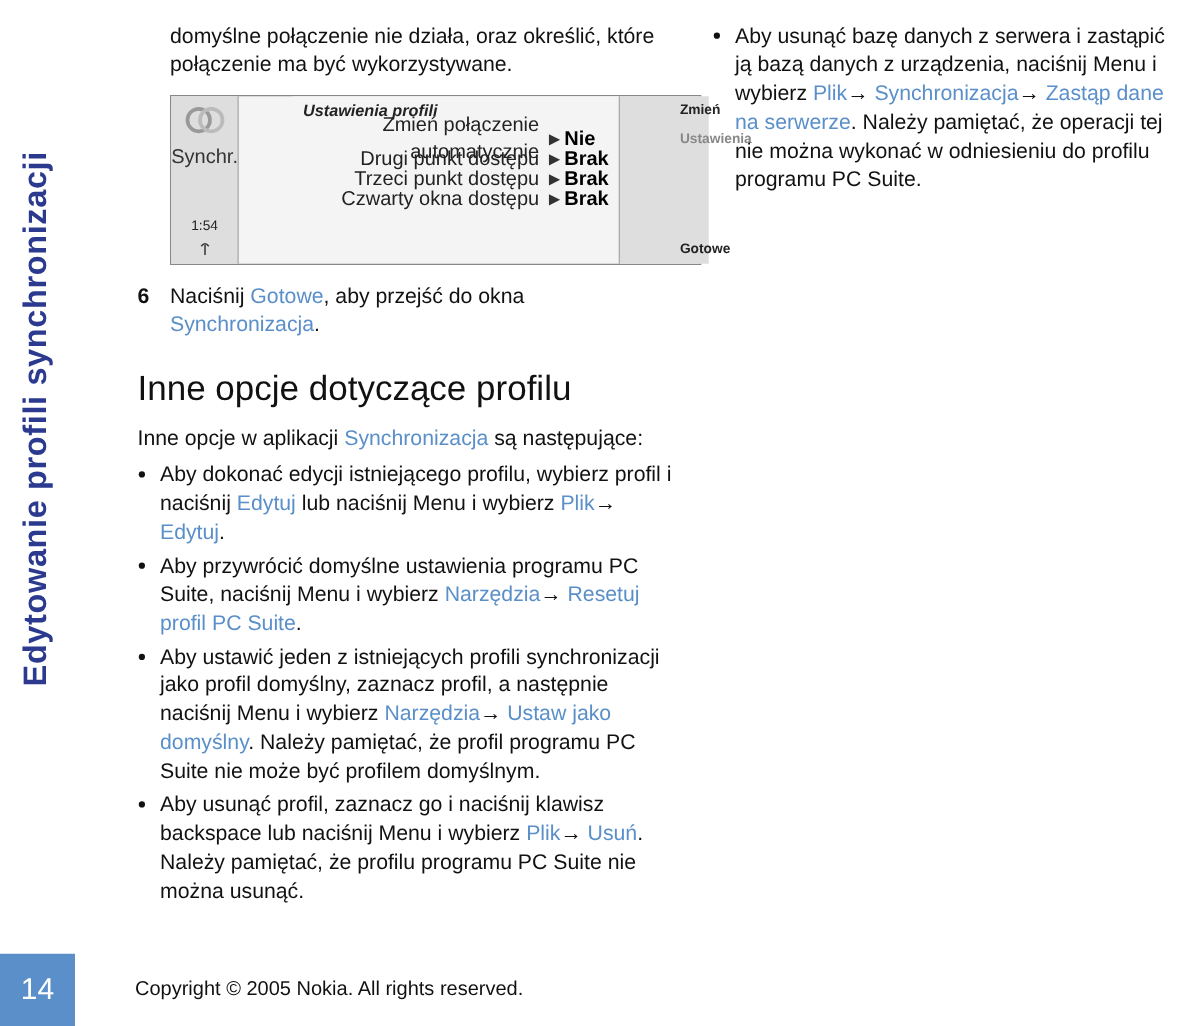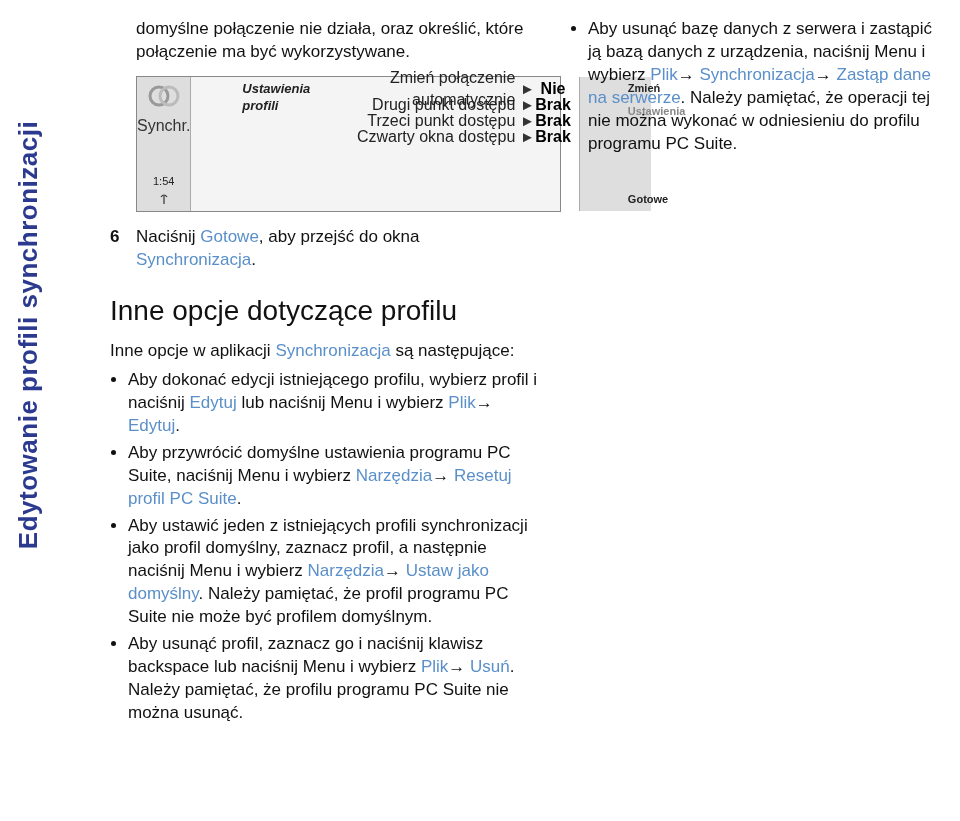--- a/index.html
+++ b/index.html
@@ -98,21 +98,21 @@
     display:flex;
     flex-direction:column;
     align-items:center;
     gap:4px;
     padding-bottom:6px;
   }
   .ss-antenna { width:12px;height:12px; }
   .ss-main {
     flex: 1;
     display: flex;
-    flex-direction: row;
+    flex-direction: column;
     padding-left: 43px;
   }
   .ss-title {
     font-size: 13px;
     font-weight: bold;
     font-style: italic;
     color: #222;
     padding: 3px 8px 2px;
     background:#f4f4f4;
   }
@@ -134,21 +134,21 @@
     font-weight: bold;
   }
   .ss-grid {
     padding: 4px 8px 8px;
     font-size: 16px;
     color: #222;
   }
   .ss-row { display:flex; align-items:center; height:16px; }
   .ss-label { width: 195px; text-align: right; padding-right: 6px; }
   .ss-arrow { width: 12px; text-align:center; color:#333; font-weight:bold;}
-  .ss-val { flex:1; text-align:center; padding-left:2px; font-weight:bold; color:#000;}
+  .ss-val { flex:1; text-align:left; padding-left:2px; font-weight:bold; color:#000;}
   .ss-rightcol {
     width: 72px;
     background: #dedede;
     border-left: 1px solid #aaa;
     display: flex;
     flex-direction: column;
     justify-content: space-between;
     font-size: 11px;
     font-weight: bold;
     color: #222;
@@ -307,15 +307,17 @@
     </div>
 
     <div class="col-right">
       <ul class="bullets-r">
         <li><span>Aby usunąć bazę danych z serwera i zastąpić ją bazą danych z urządzenia, naciśnij Menu i wybierz </span><span class="k">Plik</span><span class="arrow">→ </span><span class="k">Synchronizacja</span><span class="arrow">→ </span><span class="k">Zastąp dane na serwerze</span><span>. Należy pamiętać, że operacji tej nie można wykonać w odniesieniu do profilu programu PC Suite.</span></li>
       </ul>
     </div>
   </div>
 
   <div class="footer">
+    <div class="page-num">14</div>
+    <div class="copyright">Copyright © 2005 Nokia. All rights reserved.</div>
   </div>
 
 </div>
 
 </body></html>

